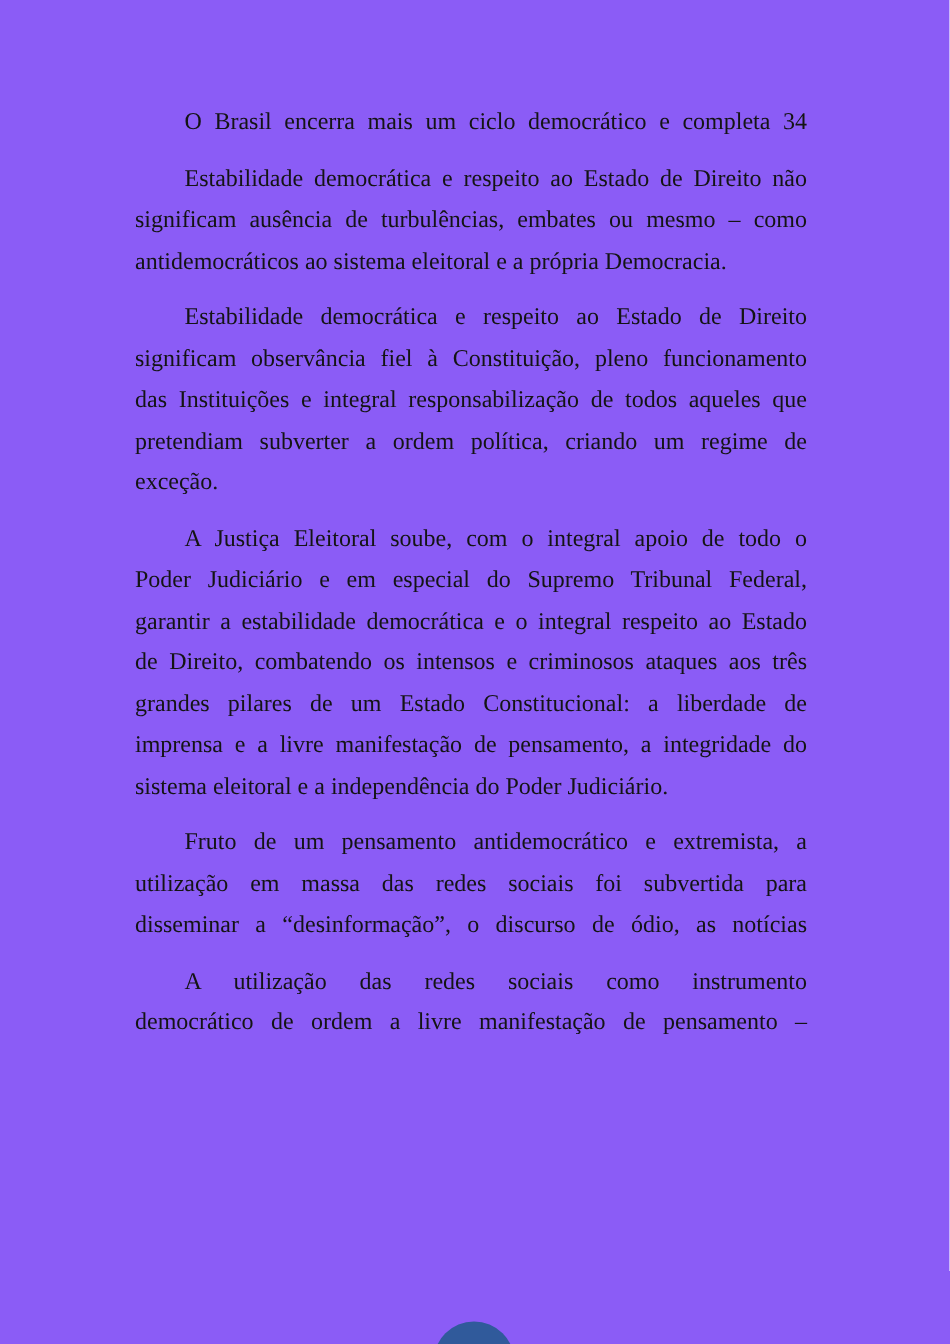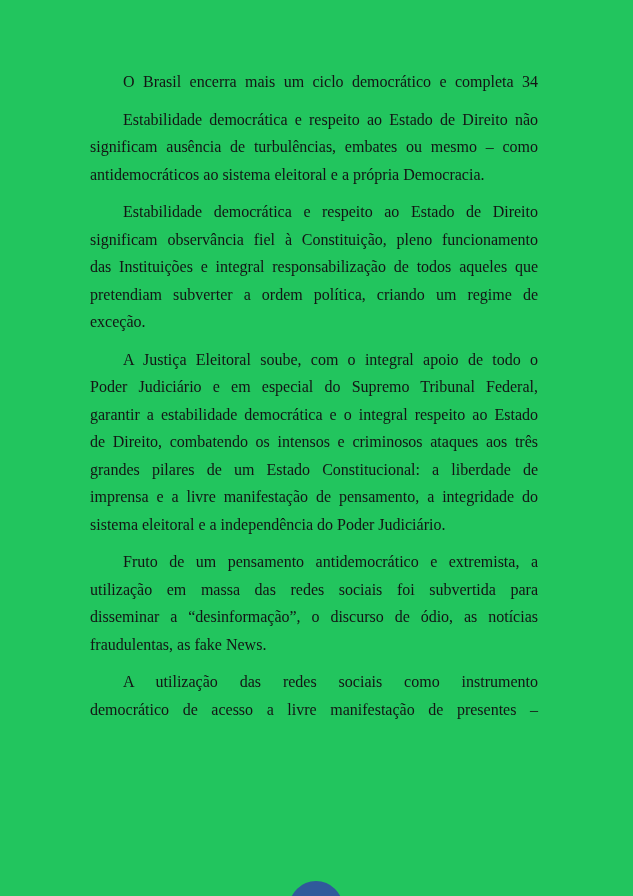--- a/index.html
+++ b/index.html
@@ -10,21 +10,21 @@
   body {
     width: 633px;
     height: 896px;
     position: relative;
     overflow: hidden;
     font-family: "Liberation Serif", "DejaVu Serif", serif;
   }
   .page {
     position: absolute;
     inset: 0;
-    background: #22c55e;
+    background: #8b5cf6;
   }
   .doc-body {
     position: absolute;
     top: 68px;
     left: 90px;
     width: 448px;
     color: #141414;
     font-size: 16px;
     line-height: 27.5px;
   }
@@ -80,21 +80,20 @@
         <div class="line">garantir a estabilidade democrática e o integral respeito ao Estado</div>
         <div class="line">de Direito, combatendo os intensos e criminosos ataques aos três</div>
         <div class="line">grandes pilares de um Estado Constitucional: a liberdade de</div>
         <div class="line">imprensa e a livre manifestação de pensamento, a integridade do</div>
         <div class="line endline">sistema eleitoral e a independência do Poder Judiciário.</div>
       </div>
       <div class="para">
         <div class="line first">Fruto de um pensamento antidemocrático e extremista, a</div>
         <div class="line">utilização em massa das redes sociais foi subvertida para</div>
         <div class="line">disseminar a “desinformação”, o discurso de ódio, as notícias</div>
-        <div class="line endline">fraudulentas, as fake News.</div>
       </div>
       <div class="para">
         <div class="line first">A utilização das redes sociais como instrumento</div>
-        <div class="line">democrático de acesso a livre manifestação de presentes –</div>
+        <div class="line">democrático de ordem a livre manifestação de pensamento –</div>
       </div>
     </div>
   <div class="dome" style="background: rgb(48, 90, 155);"></div>
 </div>
 
 </body></html>

